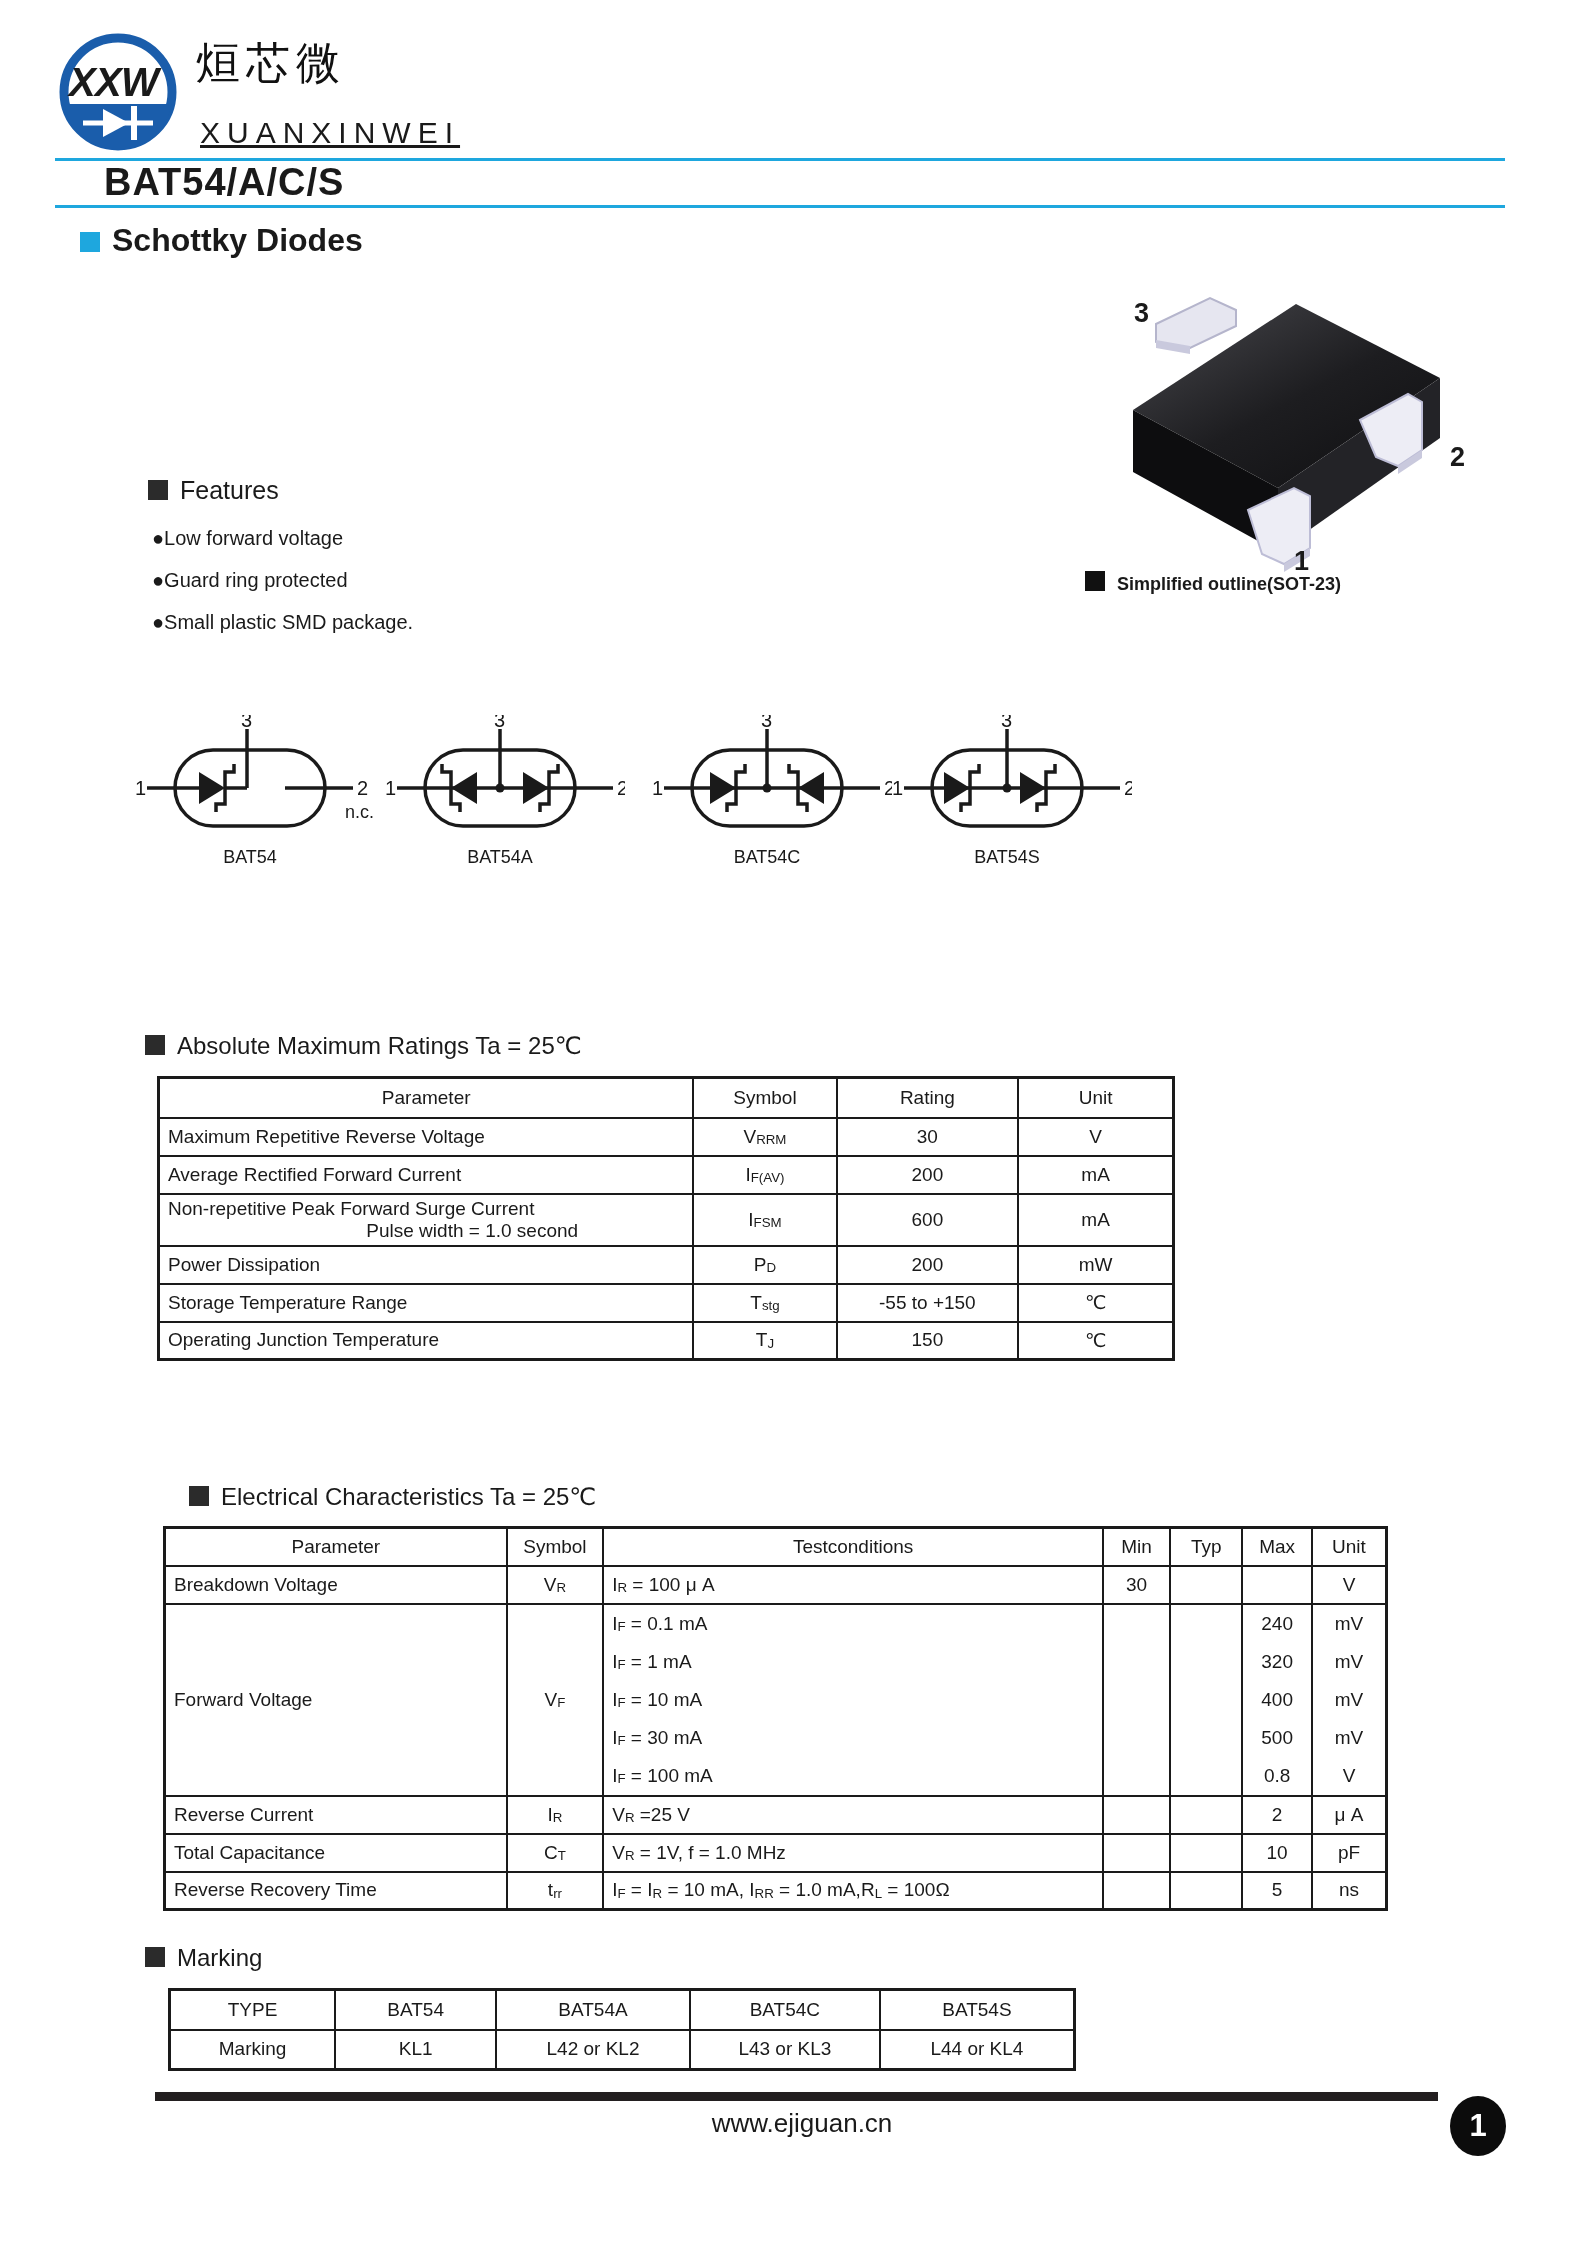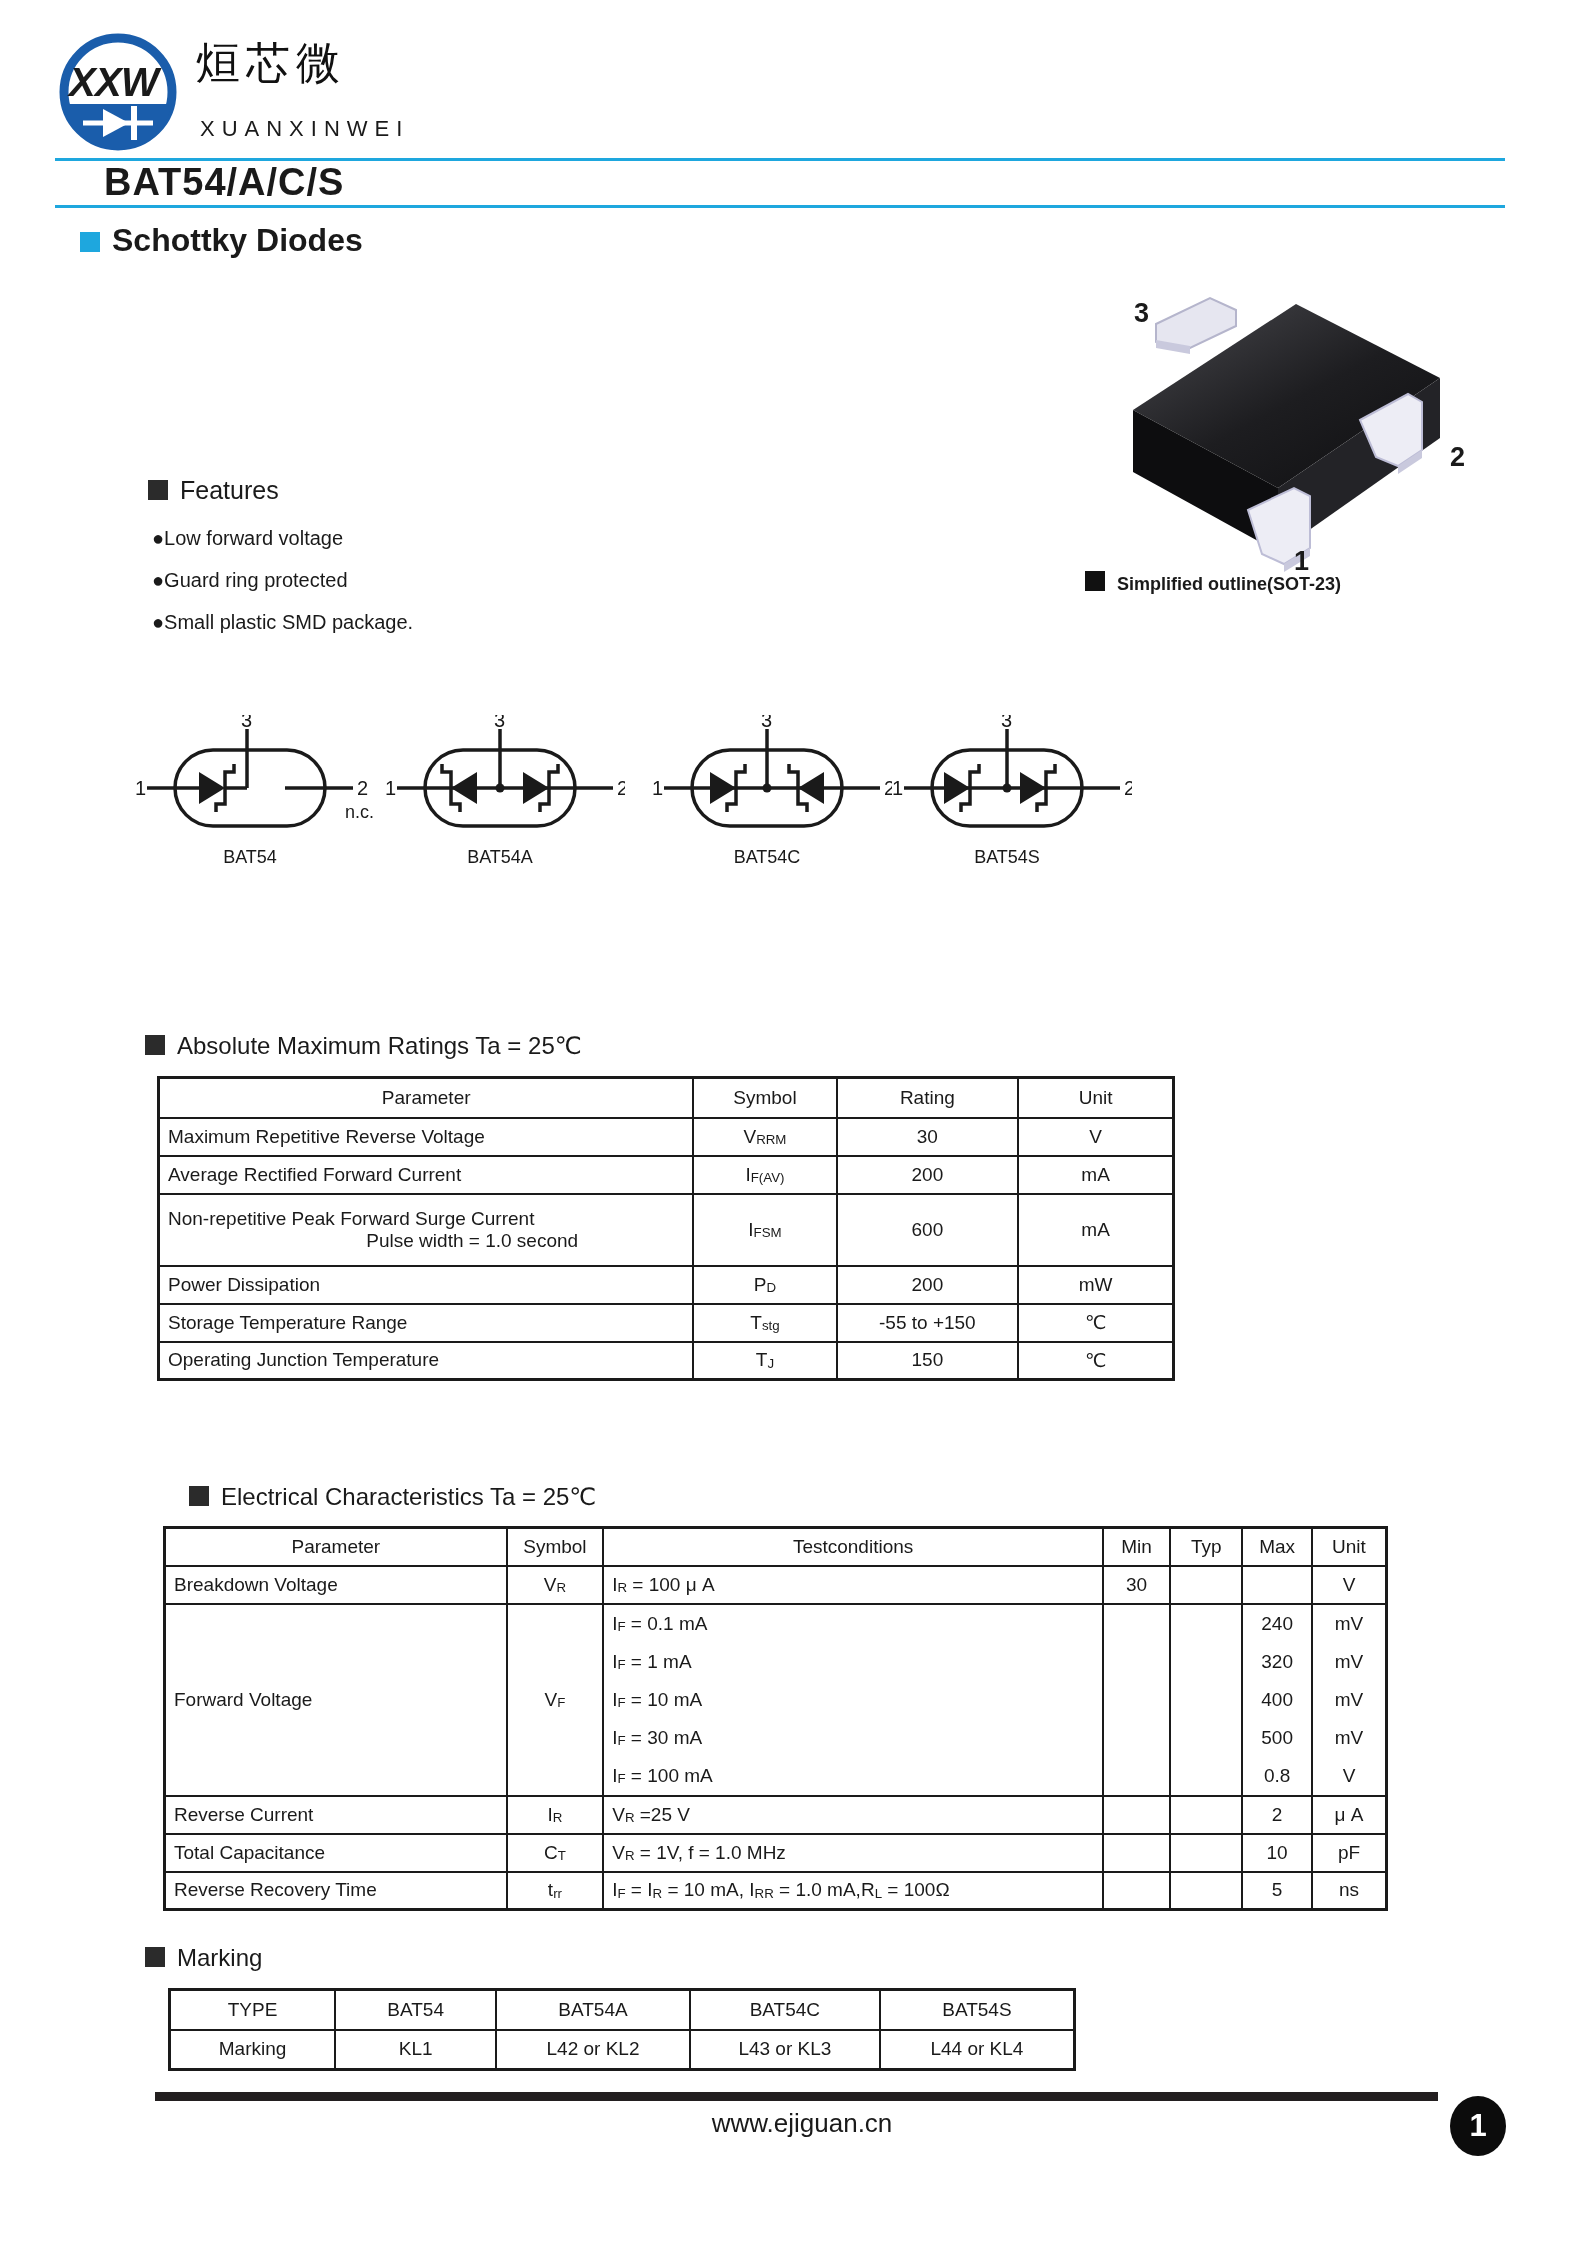--- a/index.html
+++ b/index.html
@@ -8,21 +8,21 @@
 
   .abs { position:absolute; }
 
   
   .cyan-rule { position:absolute; left:55px; width:1450px; height:3px; background:#1ea7de; }
   .part-title { position:absolute; left:104px; top:161px; font-size:38px; font-weight:bold; letter-spacing:1px; }
   .subtitle-row { position:absolute; left:80px; top:222px; font-size:32px; font-weight:bold; }
   .sq { display:inline-block; width:20px; height:20px; background:#2b2b2b; margin-right:12px; position:relative; top:1px; }
   .sq-cyan { background:#1ea7de; }
   .brand-cn { position:absolute; left:196px; top:34px; font-size:44px; font-weight:normal; letter-spacing:6px; color:#111; }
-  .brand-en { position:absolute; left:200px; top:116px; font-size:22px; letter-spacing:7px; color:#1a1a1a; }
+  .brand-en { position:absolute; left:200px; top:116px; font-size:30px; letter-spacing:7px; color:#1a1a1a;text-decoration:underline; }
 
   
   .sec-head { position:absolute; font-size:25px; white-space:nowrap; }
   .sec-head.bold { font-weight:bold; font-size:18px; }
 
   
   .feature-item { position:absolute; font-size:20px; white-space:nowrap; }
 
   
   table { border-collapse:collapse; table-layout:fixed; background:#fff;padding-left:40px; }
@@ -31,21 +31,21 @@
   td { font-size:19px; text-align:center; vertical-align:middle; padding:0 6px; overflow:hidden; }
   td.left { text-align:left; padding-left:8px; }
   .sub { font-size:0.7em; position:relative; top:0.14em; letter-spacing:0; }
   .stack div { height:38px; line-height:38px; }
   .stack.left div { text-align:left; }
   .param2 { text-align:center; padding-left:90px; }
 
   #t-absmax { position:absolute; left:157px; top:1076px; width:1018px; }
   #t-absmax tr { height:38px; }
   #t-absmax tr.hrow { height:40px; }
-  #t-absmax tr.surge { height:72px; }
+  #t-absmax tr.surge { height:52px; }
 
   #t-elec { position:absolute; left:163px; top:1526px; width:1225px; }
   #t-elec tr { height:38px; }
 
   #t-mark { position:absolute; left:168px; top:1988px; width:908px; }
   #t-mark tr { height:40px; }
 
   
   svg text { font-family:"Liberation Sans","DejaVu Sans",sans-serif; fill:#1a1a1a; }
   .fig { position:absolute; top:715px; }

